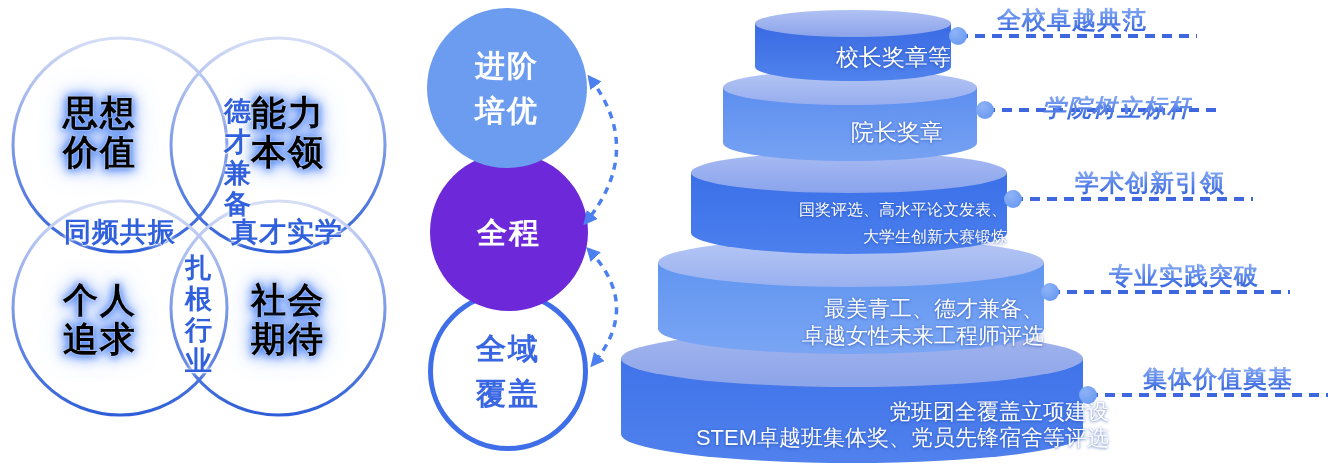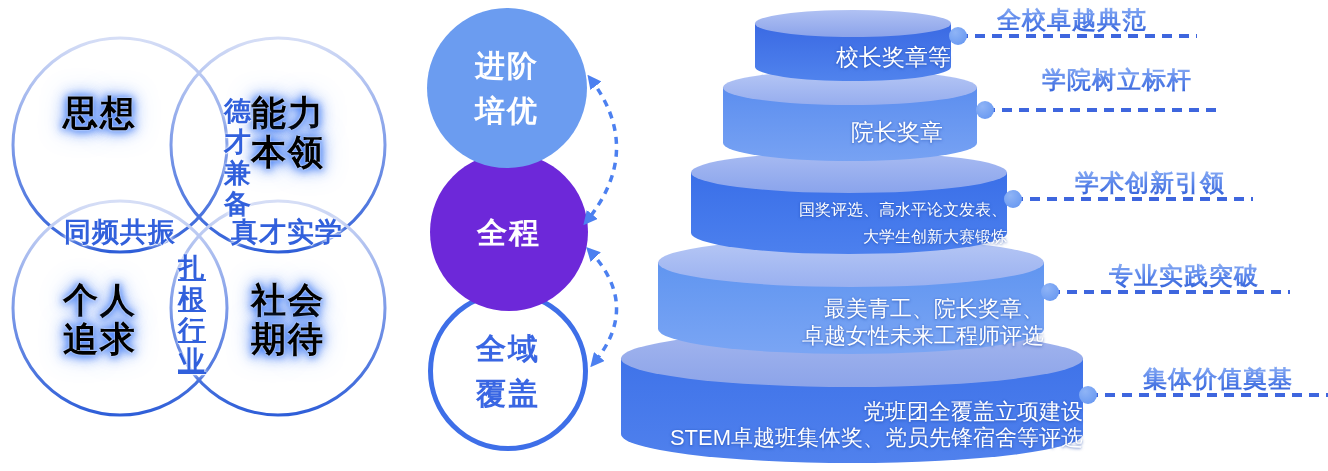--- a/index.html
+++ b/index.html
@@ -42,21 +42,21 @@
   .t-b1{background:linear-gradient(180deg,#3A69E3,#5083ED);border-radius:0 0 98px 98px/0 0 14px 14px;z-index:13;}
   .t-e1{background:linear-gradient(180deg,#B0C1F3,#8BA3EA);z-index:14;}
   .t-b2{background:linear-gradient(180deg,#5C8EEF,#77A2F3);border-radius:0 0 127px 127px/0 0 18px 18px;z-index:10;}
   .t-e2{background:linear-gradient(180deg,#B6C7F5,#96ADEE);z-index:11;}
   .t-b3{background:linear-gradient(180deg,#3A6FE8,#4C80EE);border-radius:0 0 158px 158px/0 0 21px 21px;z-index:7;}
   .t-e3{background:linear-gradient(180deg,#A8BBF2,#8AA4EC);z-index:8;}
   .t-b4{background:linear-gradient(180deg,#6095F0,#7AA5F4);border-radius:0 0 193px 193px/0 0 25px 25px;z-index:4;}
   .t-e4{background:linear-gradient(180deg,#B7C8F5,#99B0F0);z-index:5;}
   .t-b5{background:linear-gradient(180deg,#3F73E9,#5081ED);border-radius:0 0 231px 231px/0 0 29px 29px;z-index:1;}
   .t-e5{background:linear-gradient(180deg,#A3B5EE,#8CA4E9);z-index:2;}
-  .tz1{z-index:15;} .tz2{z-index:12;} .tz3{z-index:9;} .tz4{z-index:6;} .tz5{z-index:3;}
+  .tz1{z-index:15;} .tz2{z-index:12;} .tz3{z-index:9;} .tz4{z-index:6;} .tz5{z-index:3;padding-left:26px;}
   
   .connector-dot{position:absolute;width:18px;height:18px;border-radius:50%;
     background:radial-gradient(circle at 35% 30%,#8FB4F6,#6193F0);z-index:20;}
   .dash-line{position:absolute;height:4px;z-index:19;
     background:repeating-linear-gradient(90deg,#3E66DE 0 10px,transparent 10px 17px);}
   .tier-label{
     position:absolute;font-size:24px;font-weight:bold;letter-spacing:1px;white-space:nowrap;
     width:150px;text-align:center;z-index:21;
     background:linear-gradient(180deg,#93B4F5 0%,#5D88EB 48%,#2B5AD6 100%);
     -webkit-background-clip:text;background-clip:text;color:transparent;
@@ -76,36 +76,37 @@
       </linearGradient>
     </defs>
     <circle cx="120" cy="120" r="107" fill="none" stroke="url(#vg)" stroke-width="3"></circle>
     <circle cx="278" cy="120" r="107" fill="none" stroke="url(#vg)" stroke-width="3"></circle>
     <circle cx="120" cy="283" r="107" fill="none" stroke="url(#vg)" stroke-width="3"></circle>
     <circle cx="278" cy="283" r="107" fill="none" stroke="url(#vg)" stroke-width="3"></circle>
   </svg>
 
   <div class="venn-main" style="left:30px;top:93px;">
     <span>思想</span>
+    <span>价值</span>
   </div>
   <div class="venn-main" style="left:30px;top:280px;">
     <span>个人</span>
     <span>追求</span>
   </div>
   <div class="venn-main" style="left:218px;top:93px;">
     <span>能力</span>
     <span>本领</span>
   </div>
   <div class="venn-main" style="left:218px;top:280px;">
     <span>社会</span>
     <span>期待</span>
   </div>
 
   <div class="venn-small venn-vert" style="left:183px;top:96px;margin-left:40px;">德才兼备</div>
-  <div class="venn-small venn-vert" style="left:177px;top:253px;text-decoration:underline;">扎根行业</div>
+  <div class="venn-small venn-vert" style="left:184px;top:253px;">扎根行业</div>
   <div class="venn-small venn-horiz" style="left:53px;top:214px;">同频共振</div>
   <div class="venn-small venn-horiz" style="left:220px;top:214px;">真才实学</div>
 
   <div class="stage-circle stage-1" style="left:427px;top:8px;width:160px;height:160px;">
     <span>进阶</span>
     <span>培优</span>
   </div>
   <div class="stage-circle stage-2" style="left:430px;top:153px;width:158px;height:158px;">
     <span>全程</span>
   </div>
@@ -127,21 +128,21 @@
   <div class="tier-body t-b5" style="left:621px;top:358px;width:462px;height:105px;"></div>
   <div class="tier-ellipse t-e5" style="left:621px;top:330px;width:462px;height:57px;"></div>
   <div class="tier-text tz5" style="left:621px;top:399px;width:462px;font-size:22px;line-height:26px;">
     <span style="display:block">党班团全覆盖立项建设</span>
     <span style="display:block">STEM卓越班集体奖、党员先锋宿舍等评选</span>
   </div>
 
   <div class="tier-body t-b4" style="left:658px;top:262px;width:386px;height:92px;"></div>
   <div class="tier-ellipse t-e4" style="left:658px;top:238px;width:386px;height:49px;"></div>
   <div class="tier-text tz4" style="left:658px;top:295px;width:386px;font-size:22px;line-height:27px;">
-    <span style="display:block">最美青工、院长奖章、</span>
+    <span style="display:block">最美青工、德才兼备、</span>
     <span style="display:block">卓越女性未来工程师评选</span>
   </div>
 
   <div class="tier-body t-b3" style="left:691px;top:172px;width:316px;height:82px;"></div>
   <div class="tier-ellipse t-e3" style="left:691px;top:152px;width:316px;height:41px;"></div>
   <div class="tier-text tz3" style="left:691px;top:196px;width:316px;font-size:16px;line-height:27px;">
     <span style="display:block">国奖评选、高水平论文发表、</span>
     <span style="display:block">大学生创新大赛锻炼</span>
   </div>
 
@@ -156,21 +157,21 @@
   <div class="tier-text tz1" style="left:755px;top:44px;width:196px;font-size:23px;line-height:27px;">
     <span style="display:block">校长奖章等</span>
   </div>
 
   <div class="connector-dot" style="left:949px;top:27px;"></div>
   <div class="dash-line" style="left:958px;top:34px;width:239px;"></div>
   <div class="tier-label" style="left:997px;top:4px;">全校卓越典范</div>
 
   <div class="connector-dot" style="left:976px;top:101px;"></div>
   <div class="dash-line" style="left:985px;top:108px;width:238px;"></div>
-  <div class="tier-label" style="left:1042px;top:64px;">学院树立标杆</div>
+  <div class="tier-label" style="left:1042px;top:92px;font-style:italic;">学院树立标杆</div>
 
   <div class="connector-dot" style="left:1004px;top:190px;"></div>
   <div class="dash-line" style="left:1013px;top:197px;width:240px;"></div>
   <div class="tier-label" style="left:1075px;top:167px;">学术创新引领</div>
 
   <div class="connector-dot" style="left:1041px;top:283px;"></div>
   <div class="dash-line" style="left:1050px;top:290px;width:240px;"></div>
   <div class="tier-label" style="left:1109px;top:260px;">专业实践突破</div>
 
   <div class="connector-dot" style="left:1079px;top:386px;"></div>

